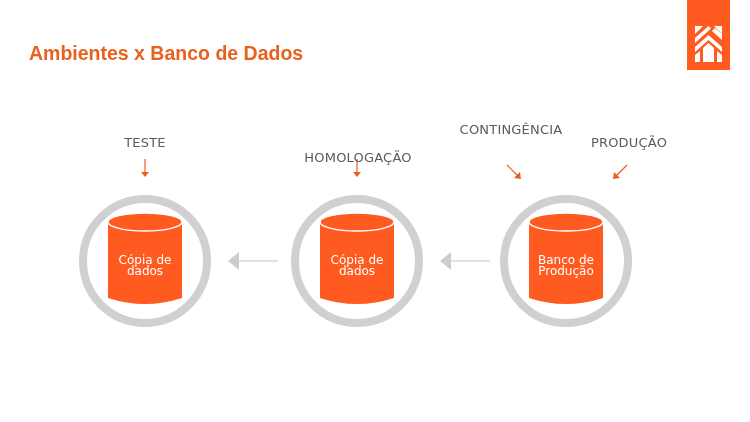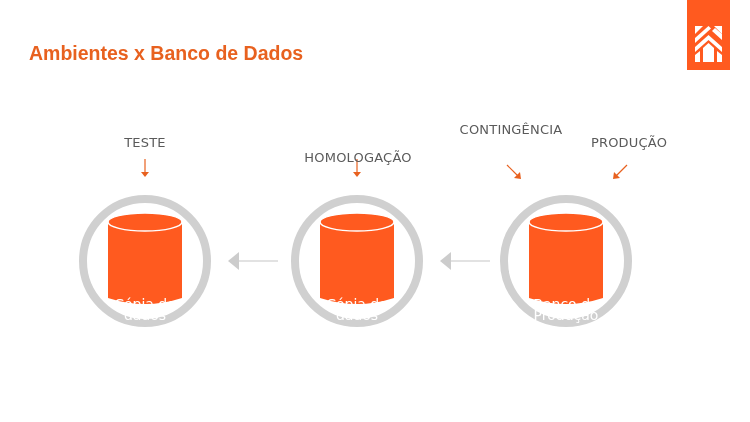--- a/index.html
+++ b/index.html
@@ -2,21 +2,21 @@
 <html><head>
   <meta charset="utf-8">
   <style>
     html, body { margin: 0; padding: 0; background: #ffffff; }
     body { width: 750px; height: 422px; position: relative; overflow: hidden; font-family: "Liberation Sans", sans-serif; }
     .title { position: absolute; left: 29px; top: 42px; font-family: Liberation Sans, sans-serif; font-weight: bold; font-size: 19.5px; color: #e8611f; letter-spacing: 0px; }
     .logo { position: absolute; left: 687px; top: 0; width: 43px; height: 70px; background: #ff5a1f; }
     .logo svg { position: absolute; left: 0; top: 0; }
     .env-label { position: absolute; font-family: "DejaVu Sans", sans-serif; font-size: 13px; color: #5a5a5a; white-space: nowrap; transform: translateX(-50%); letter-spacing: 0.2px; }
     svg.diagram { position: absolute; left: 0; top: 0; }
-    .cyl-text { position: absolute; font-family: "DejaVu Sans", sans-serif; font-size: 14px; color: #ffffff; text-align: center; line-height: 11px; transform: translateX(-50%); width: 80px; margin-top: 44px; }
+    .cyl-text { position: absolute; font-family: "DejaVu Sans", sans-serif; font-size: 12px; color: #ffffff; text-align: center; line-height: 11px; transform: translateX(-50%); width: 80px; }
   </style>
 </head>
 <body>
 
 <div class="title">Ambientes x Banco de Dados</div>
 
 <div class="logo">
   <svg width="43" height="70" viewBox="0 0 43 70">
     <g fill="#ffffff">
 

